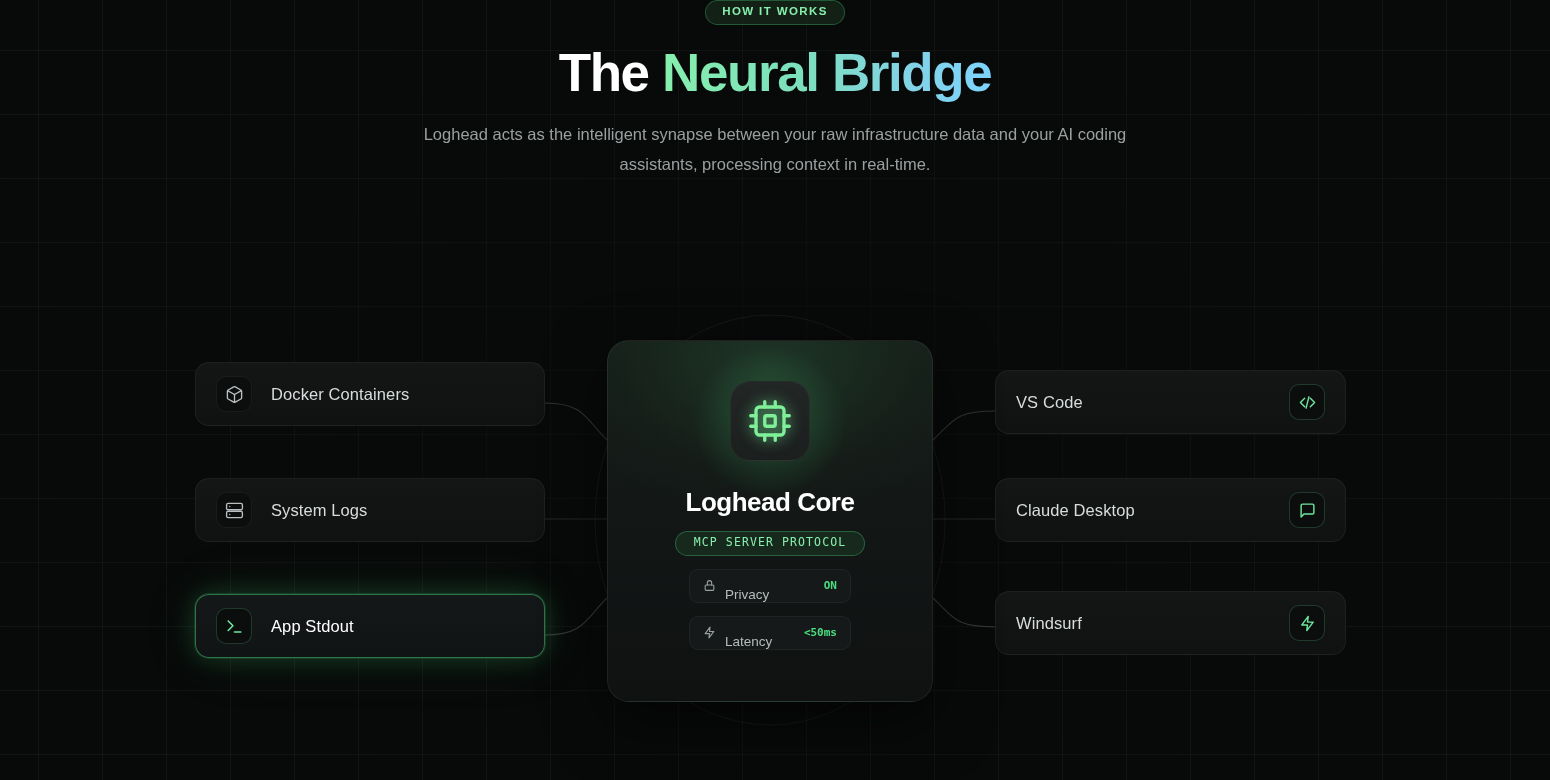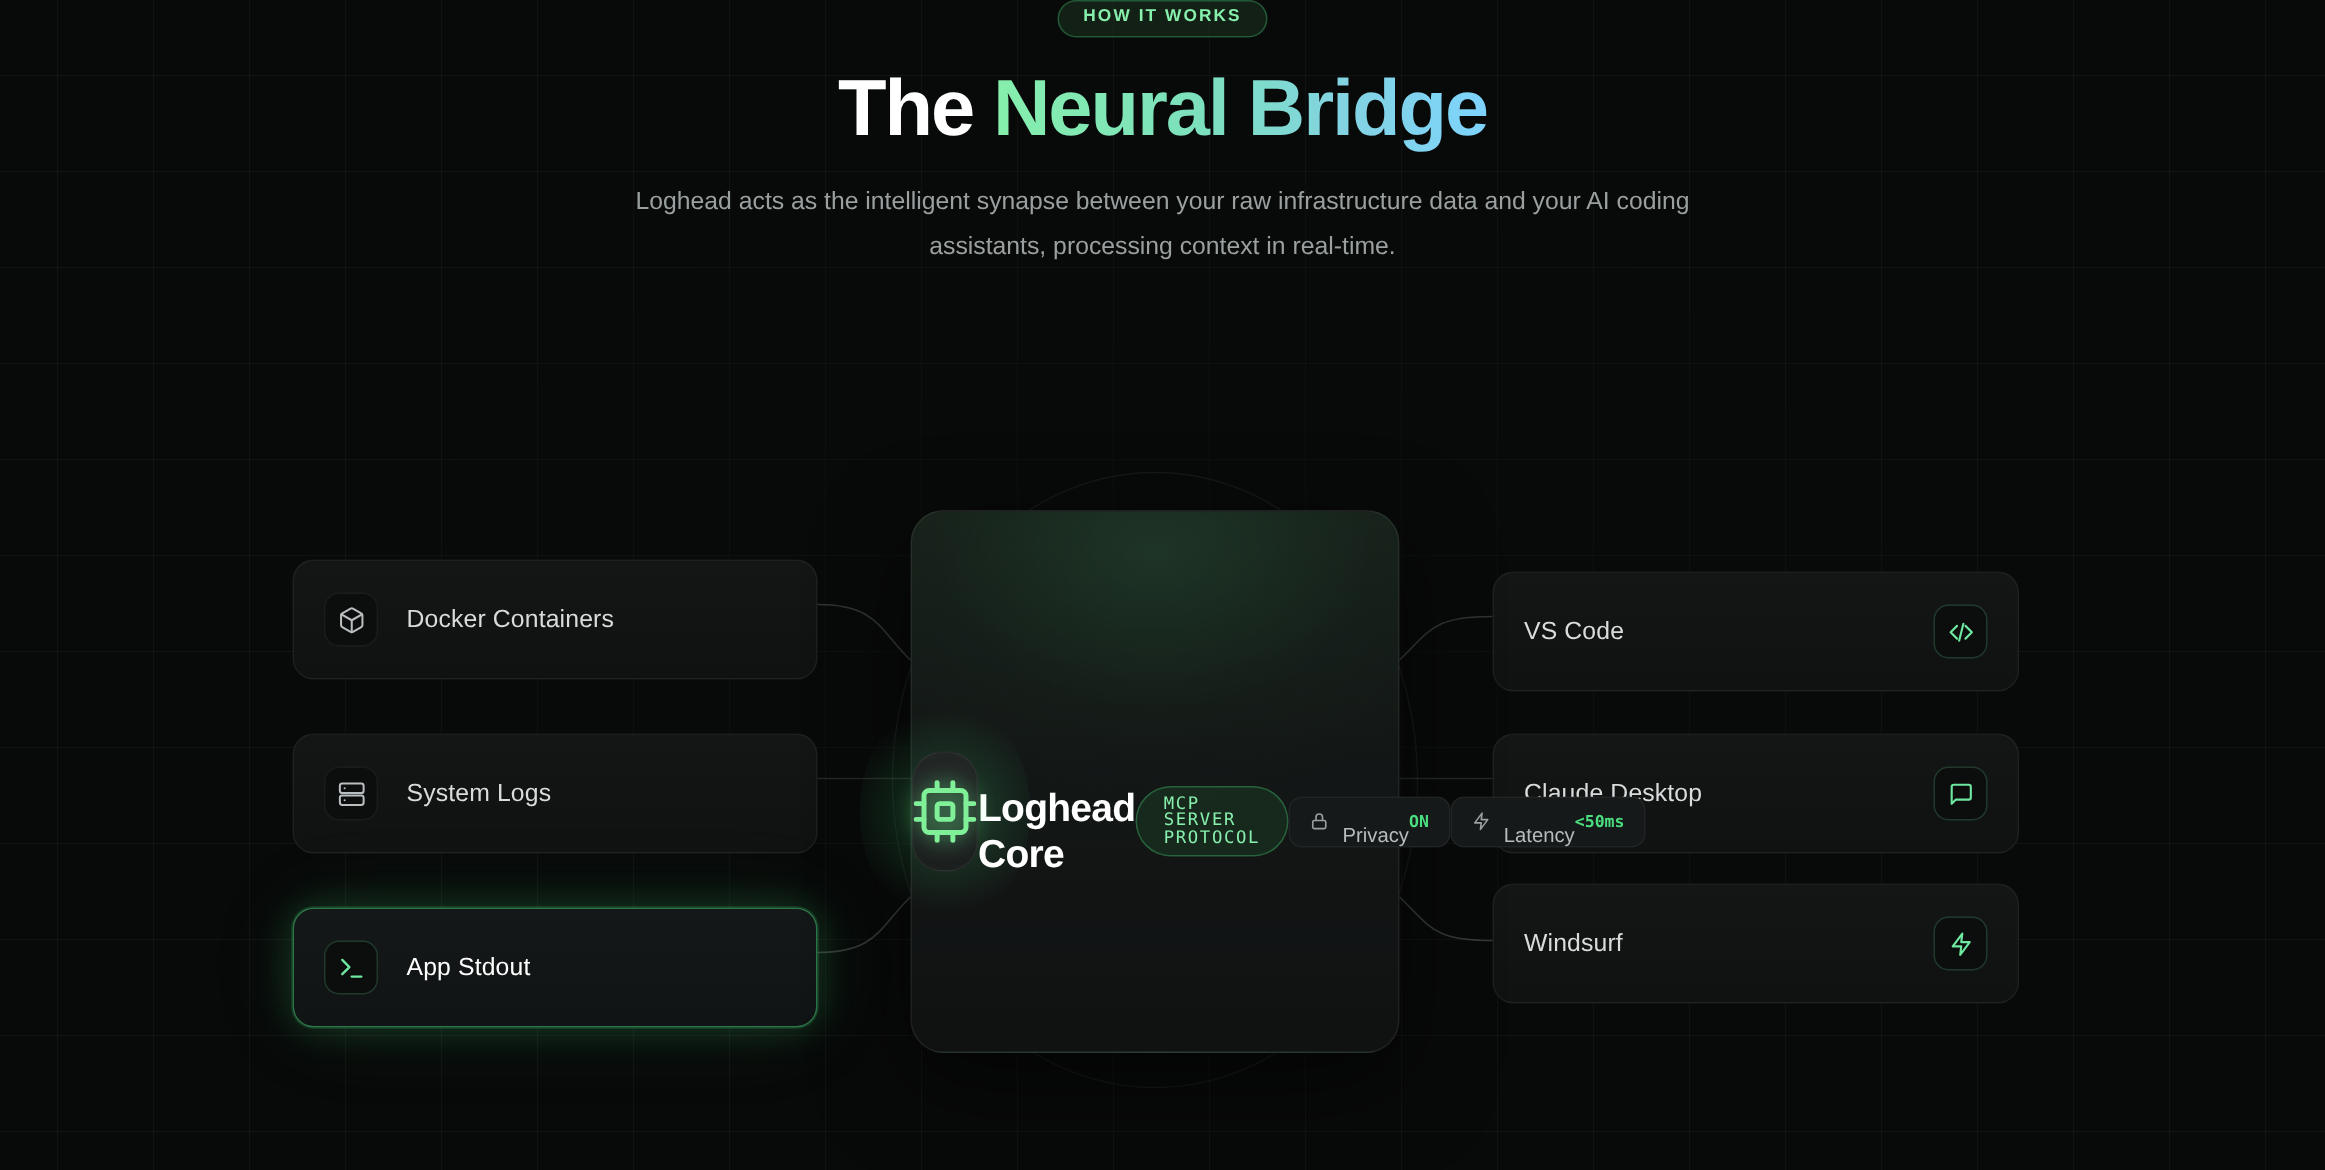--- a/index.html
+++ b/index.html
@@ -93,36 +93,35 @@
     width: 1550px; height: 780px;
     pointer-events: none;
     z-index: 1;
   }
 
   
   .node {
     position: absolute;
     display: flex;
     align-items: center;
-    height: 80px;
+    height: 64px;
     border-radius: 14px;
     background: linear-gradient(180deg, #141616 0%, #101212 100%);
     border: 1px solid rgba(255,255,255,0.055);
     z-index: 3;
-    margin-top: 11px;
   }
   .node-left  { left: 195px;  width: 350px; padding: 0 20px; }
   .node-right { left: 995px;  width: 351px; padding: 0 20px; justify-content: space-between; }
 
   .node-left.r1  { top: 52px; }
   .node-left.r2  { top: 168px; }
   .node-left.r3  { top: 284px; }
   .node-right.r1 { top: 60px; }
   .node-right.r2 { top: 168px; }
-  .node-right.r3 { top: 268px; }
+  .node-right.r3 { top: 281px; }
 
   .node.active {
     border-color: rgba(74,222,128,0.48);
     box-shadow:
       0 0 0 1px rgba(74,222,128,0.14),
       0 0 26px rgba(74,222,128,0.20),
       0 0 60px rgba(74,222,128,0.10);
     background: linear-gradient(180deg, #151818 0%, #111414 100%);
   }
 
@@ -153,21 +152,21 @@
     top: 30px;
     width: 326px;
     height: 362px;
     border-radius: 22px;
     background:
       radial-gradient(ellipse 300px 220px at 50% 8%, rgba(64,140,86,0.20) 0%, rgba(30,60,40,0.10) 48%, rgba(18,20,20,0) 78%),
       linear-gradient(180deg, #16201a 0%, #131716 42%, #101212 100%);
     border: 1px solid rgba(255,255,255,0.065);
     z-index: 4;
     display: flex;
-    flex-direction: row;
+    flex-direction: column;
     align-items: center;
     padding-top: 40px;
     box-shadow: 0 20px 60px rgba(0,0,0,0.55);
   }
   .hub-icon-wrap {
     position: relative;
     width: 80px; height: 80px;
     border-radius: 20px;
     background: linear-gradient(180deg, #222625 0%, #1b1f1e 100%);
     border: 1px solid rgba(255,255,255,0.05);

